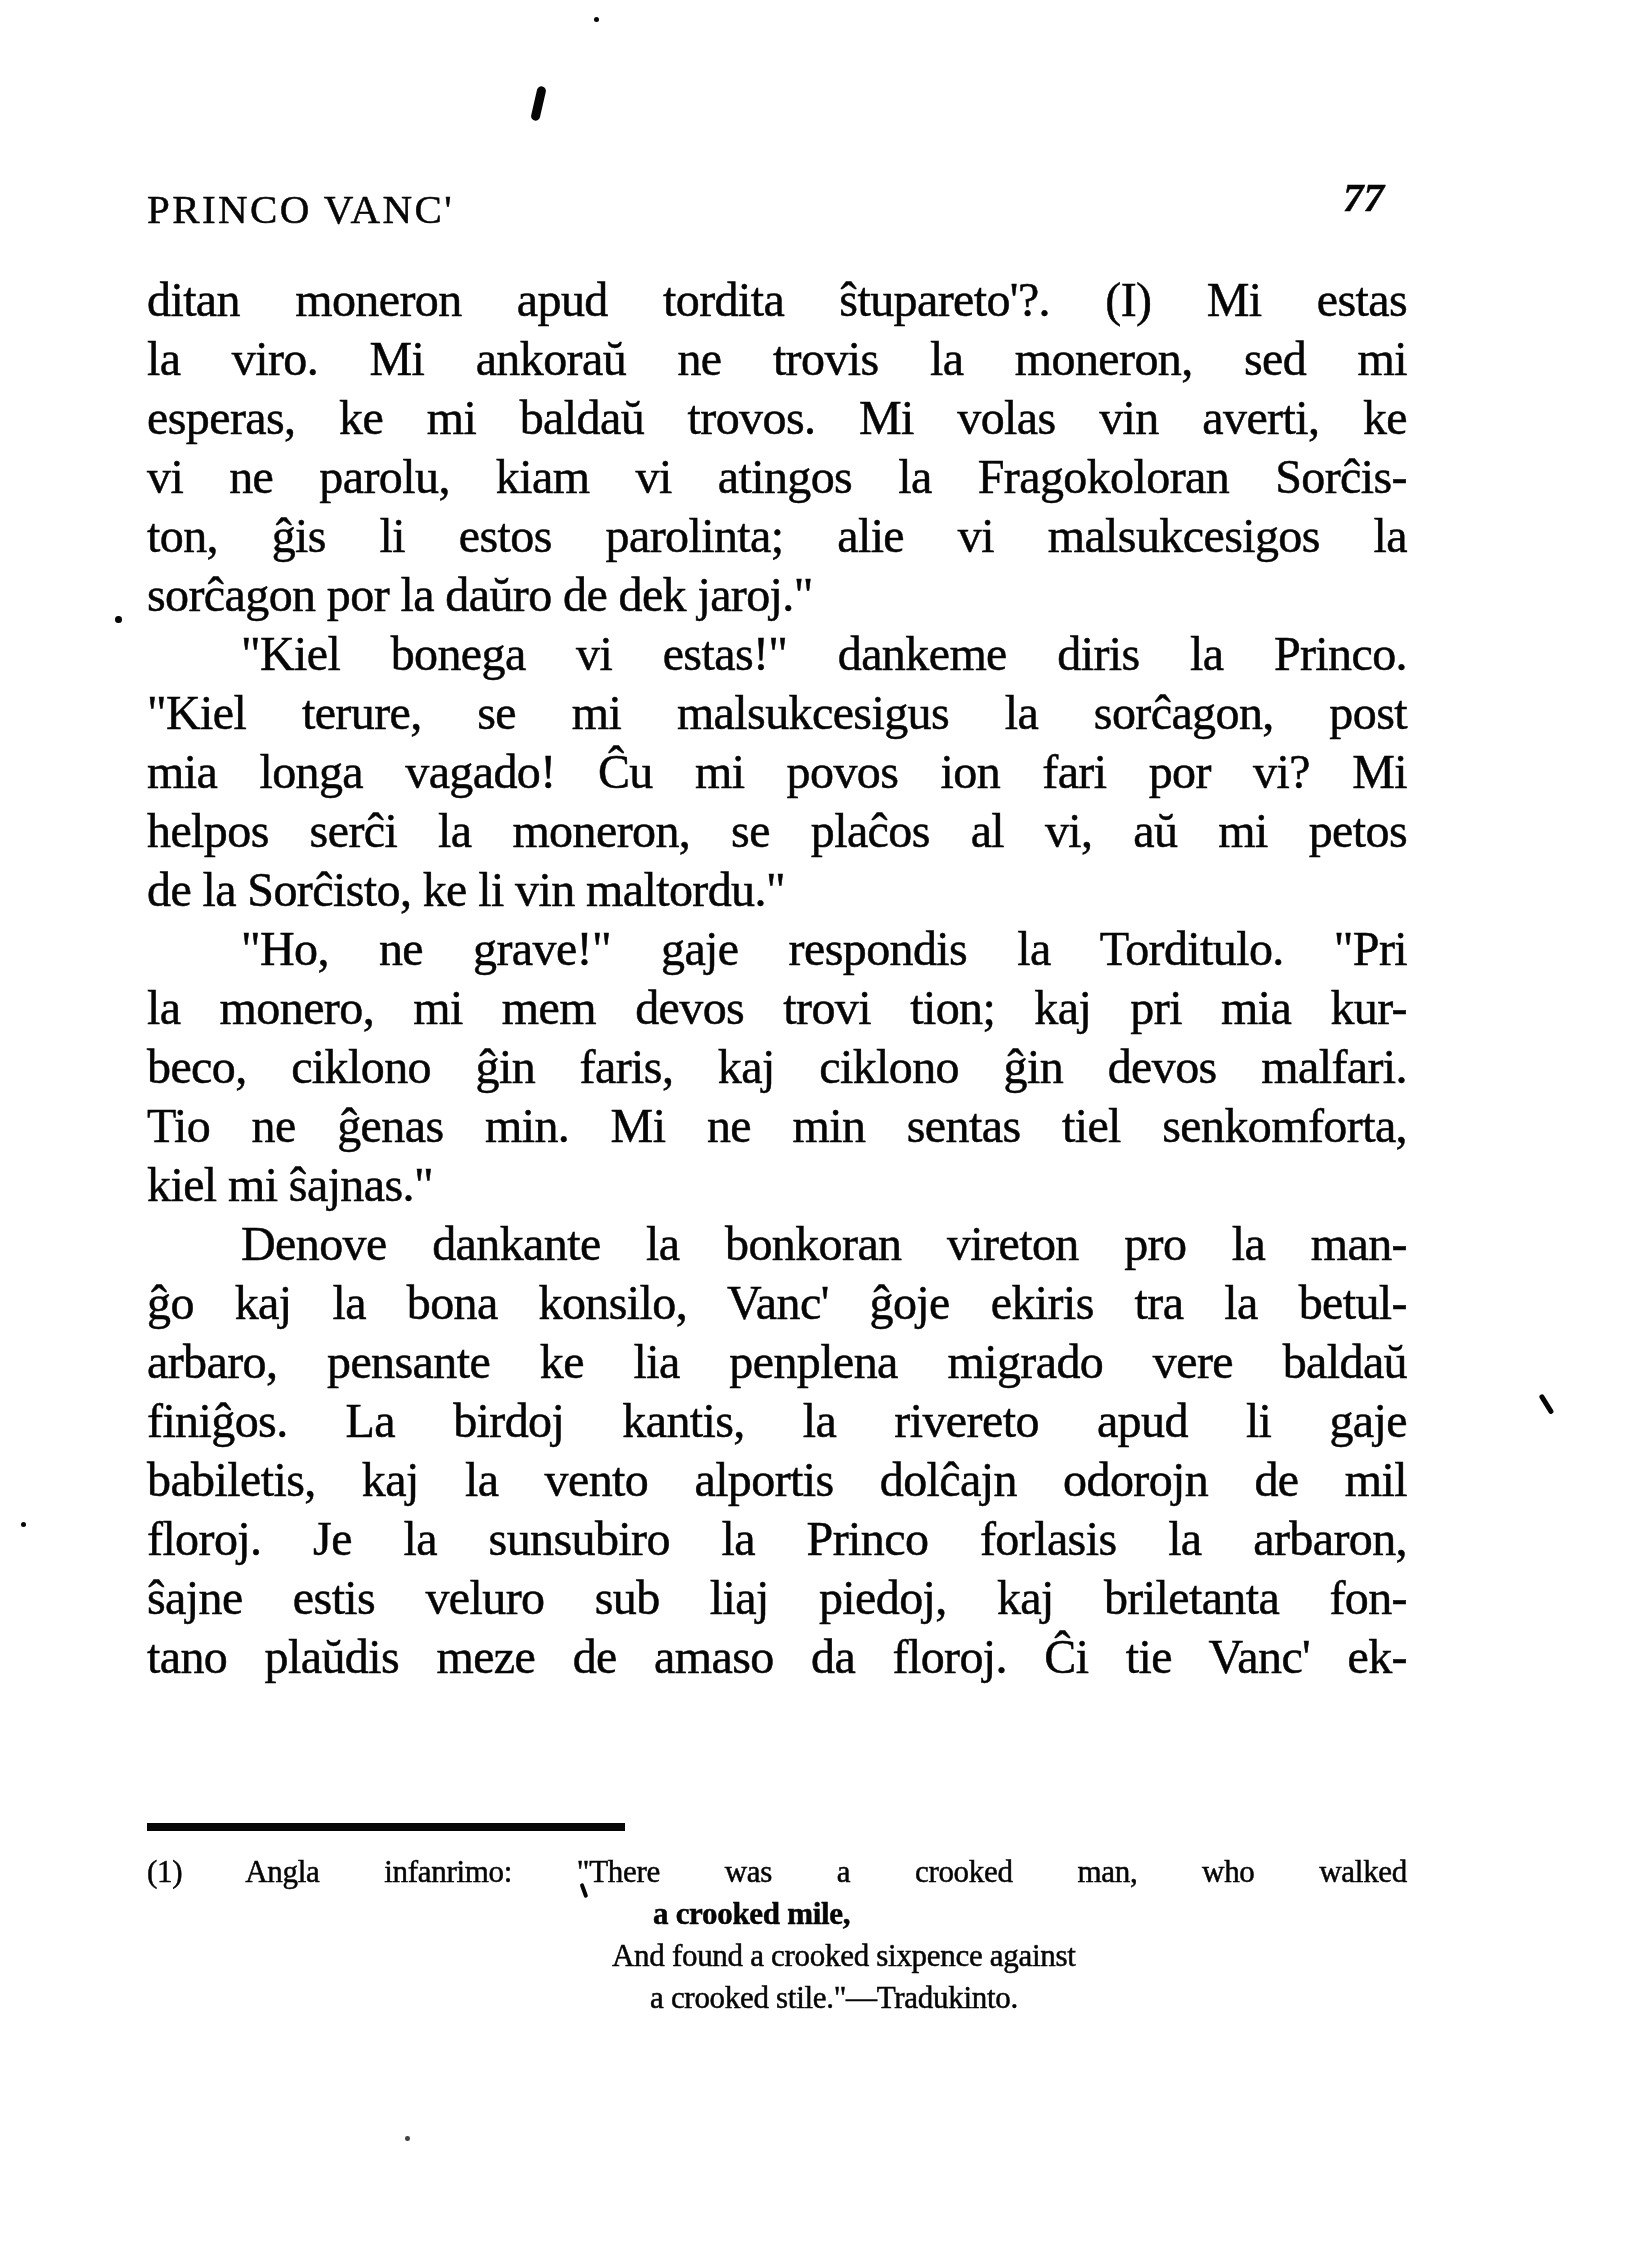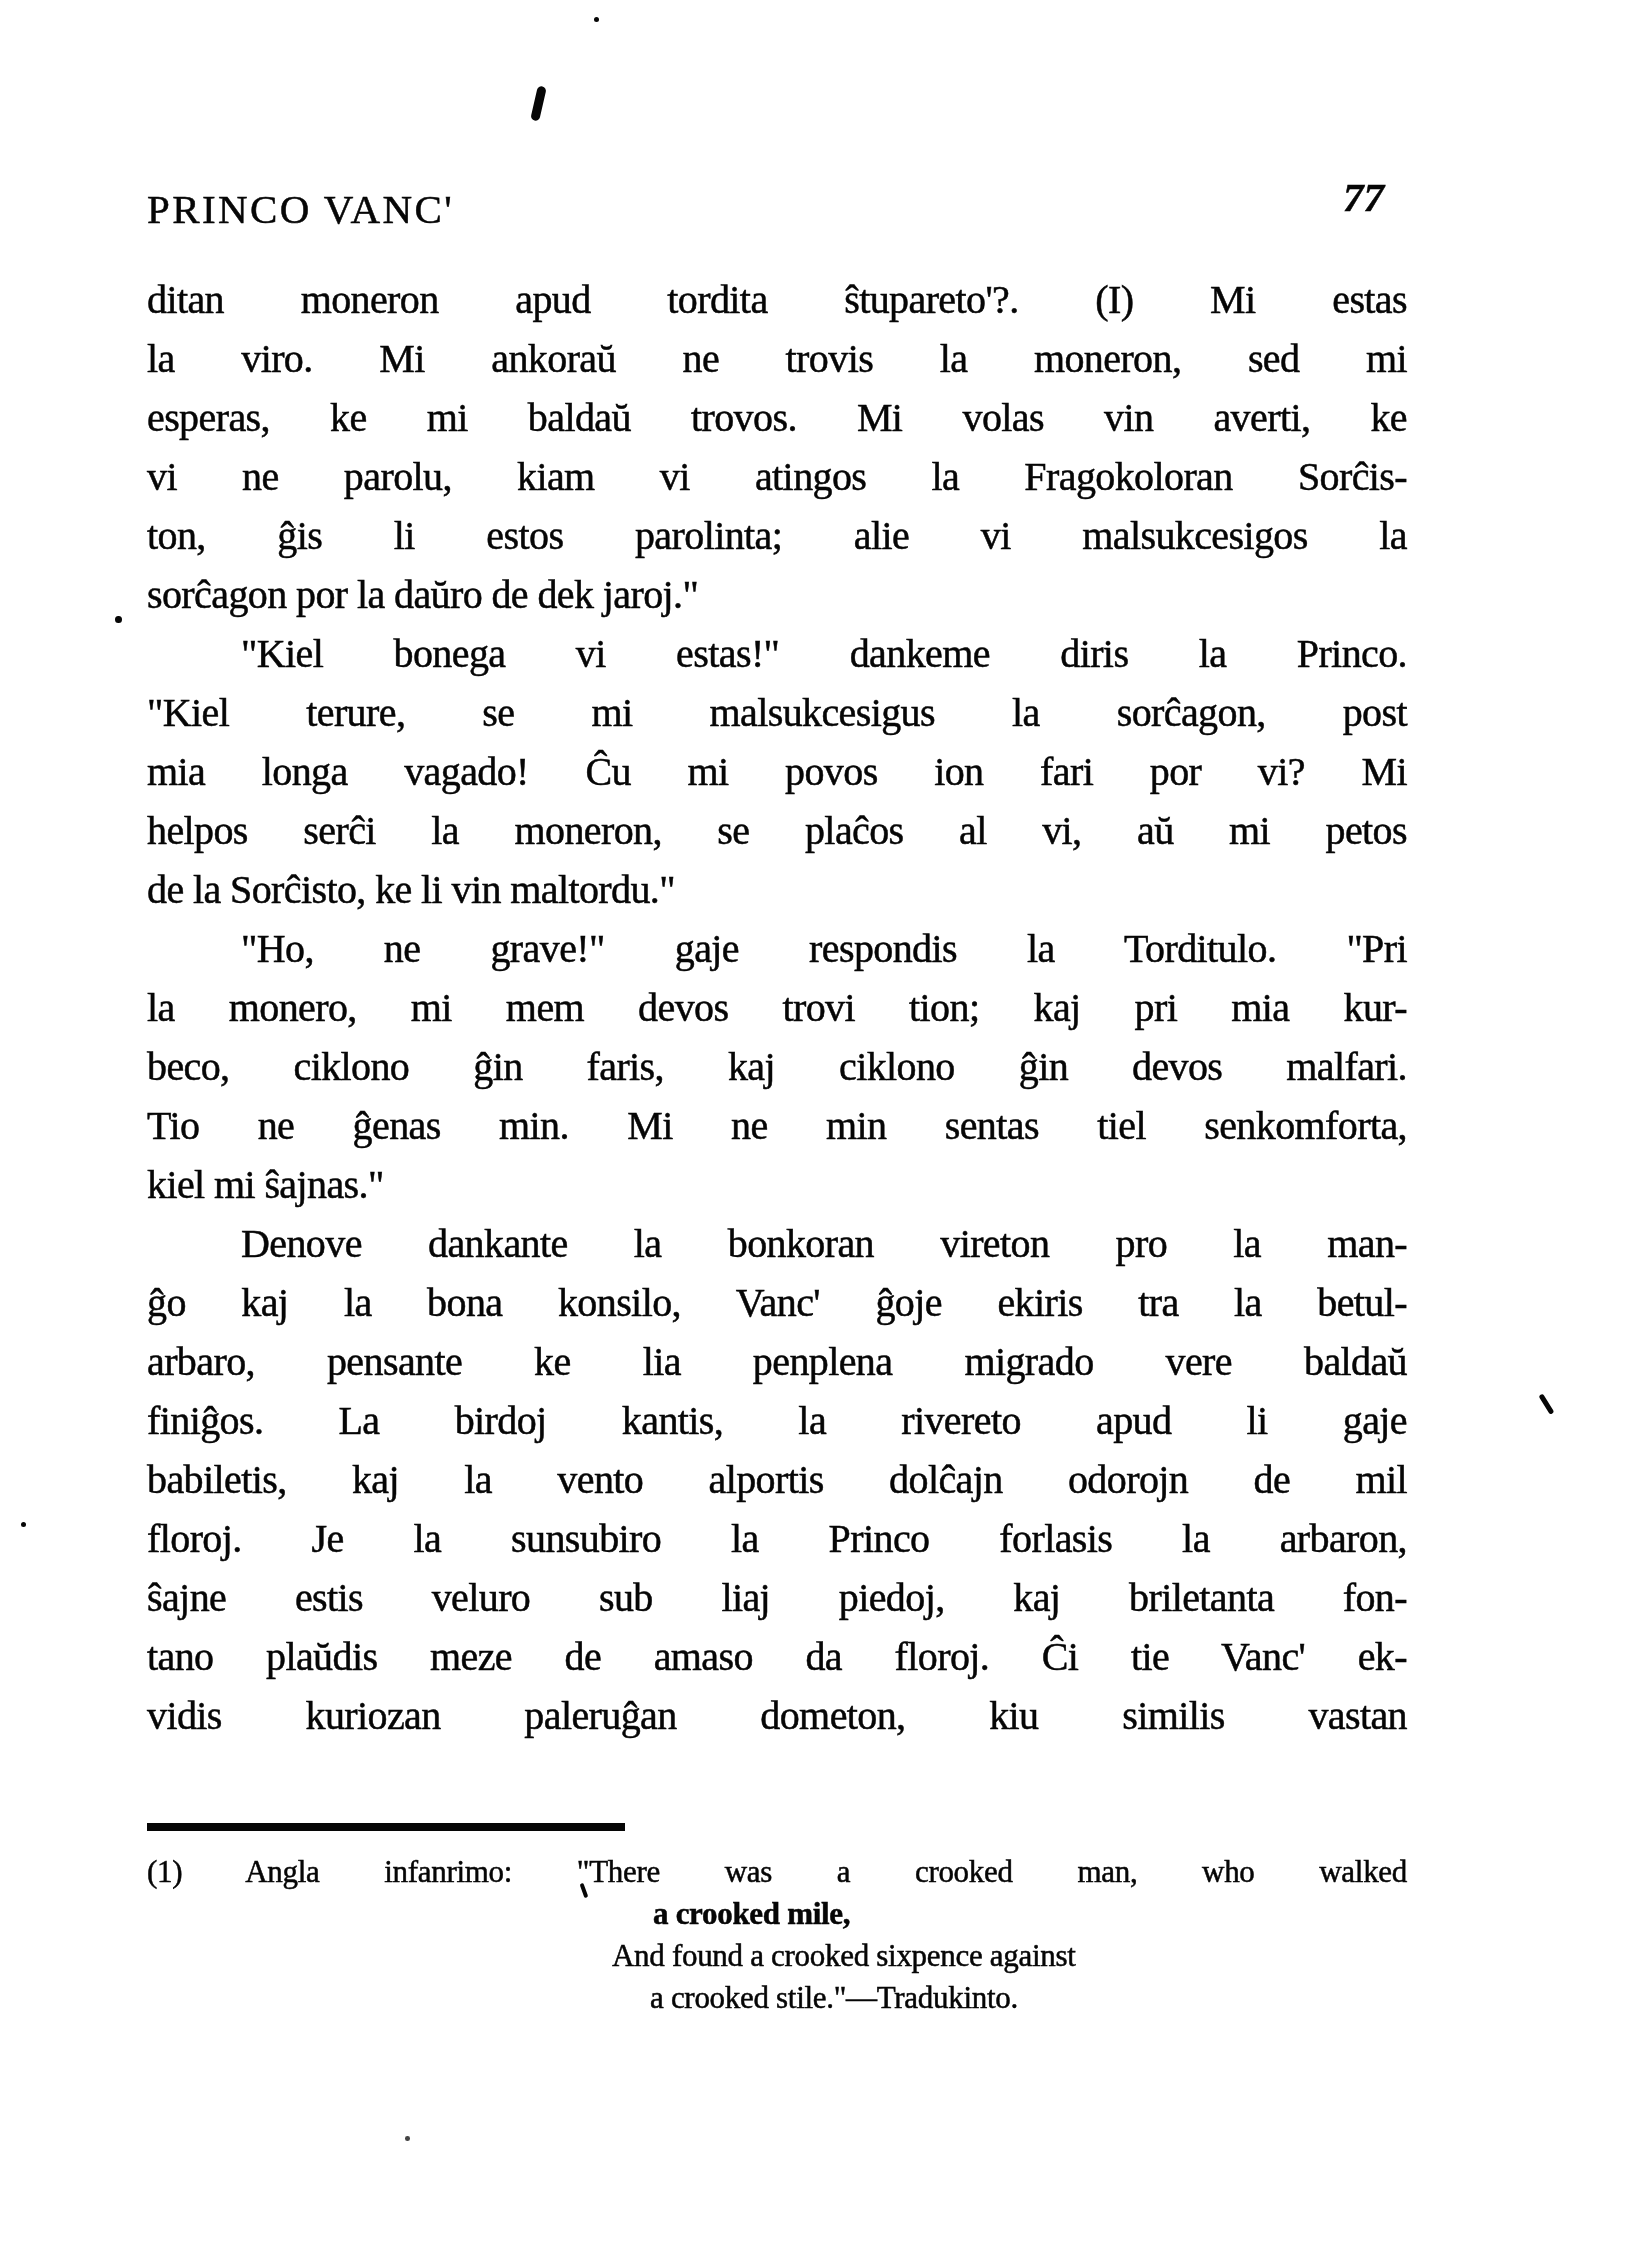--- a/index.html
+++ b/index.html
@@ -45,21 +45,21 @@
   
   .body-text {
     position: absolute;
     left: 147px;
     top: 270px;
     width: 1260px;
   }
   .line {
     height: 59px;
     line-height: 59px;
-    font-size: 40px;
+    font-size: 48px;
     letter-spacing: -0.6px;
     text-align: justify;
     text-align-last: justify;
     white-space: normal;
   }
   .line.pstart { text-indent: 94px; }
   .line.pend   { text-align-last: left; }
 
   
   .footnote {
@@ -125,21 +125,20 @@
       <div class="line">Tio ne ĝenas min.  Mi ne min sentas tiel senkomforta,</div>
       <div class="line pend">kiel mi ŝajnas."</div>
       <div class="line pstart">Denove dankante la bonkoran vireton pro la man-</div>
       <div class="line">ĝo kaj la bona konsilo, Vanc' ĝoje ekiris tra la betul-</div>
       <div class="line">arbaro, pensante ke lia penplena migrado vere baldaŭ</div>
       <div class="line">finiĝos.  La birdoj kantis, la rivereto apud li gaje</div>
       <div class="line">babiletis, kaj la vento alportis dolĉajn odorojn de mil</div>
       <div class="line">floroj.  Je la sunsubiro la Princo forlasis la arbaron,</div>
       <div class="line">ŝajne estis veluro sub liaj piedoj, kaj briletanta fon-</div>
       <div class="line">tano plaŭdis meze de amaso da floroj.  Ĉi tie Vanc' ek-</div>
-      <div class="line">vidis kuriozan paleruĝan dometon, kiu similis vastan</div>
     </div>
 
   <div class="footnote">
     <div class="fn-rule"></div>
     <div id="footnote-lines">
         <div class="fn-line fn-0">(1) Angla infanrimo: "There was a crooked man, who walked</div>
         <div class="fn-line fn-1">a crooked mile,</div>
         <div class="fn-line fn-2">And found a crooked sixpence against</div>
         <div class="fn-line fn-3">a crooked stile."—Tradukinto.</div>
       </div>

